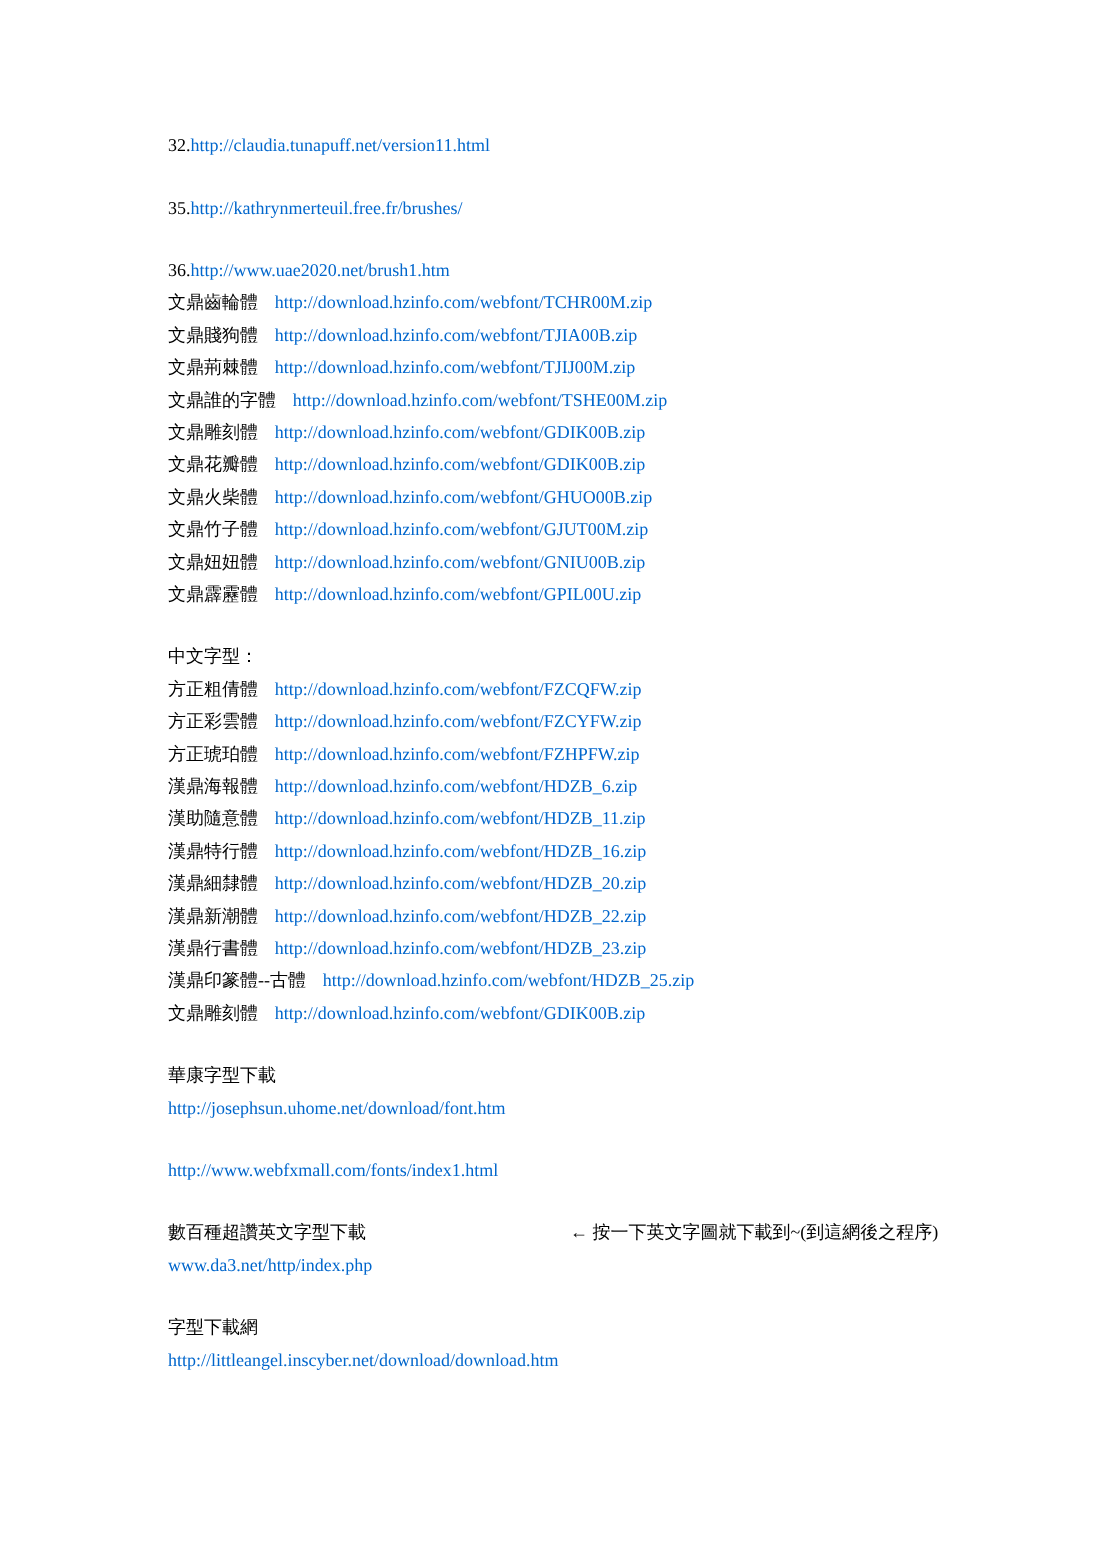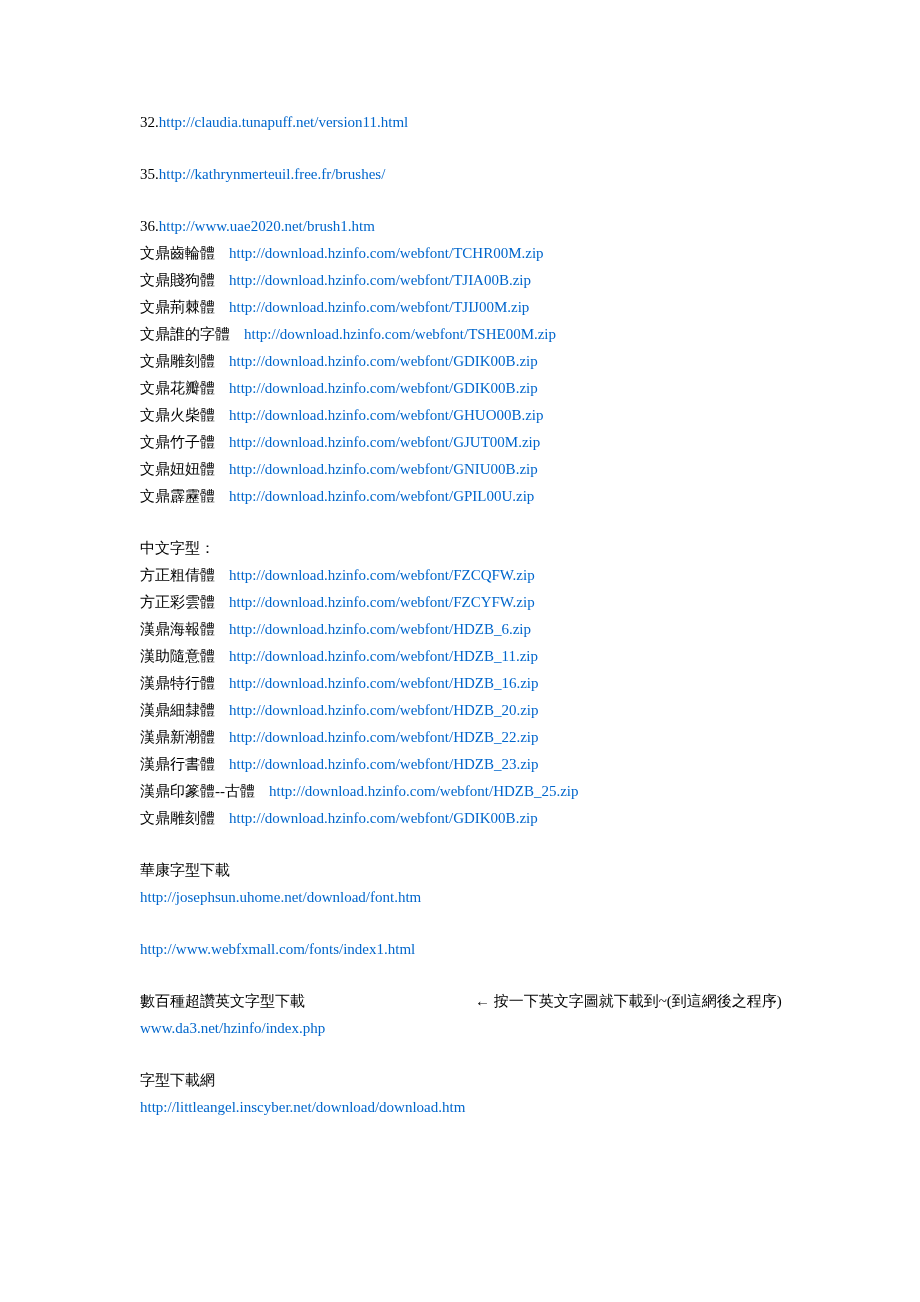--- a/index.html
+++ b/index.html
@@ -56,39 +56,40 @@
   <div class="ln"><span class="label">文鼎火柴體</span><span class="gap"></span><span class="link">http://download.hzinfo.com/webfont/GHUO00B.zip</span></div>
   <div class="ln"><span class="label">文鼎竹子體</span><span class="gap"></span><span class="link">http://download.hzinfo.com/webfont/GJUT00M.zip</span></div>
   <div class="ln"><span class="label">文鼎妞妞體</span><span class="gap"></span><span class="link">http://download.hzinfo.com/webfont/GNIU00B.zip</span></div>
   <div class="ln"><span class="label">文鼎霹靂體</span><span class="gap"></span><span class="link">http://download.hzinfo.com/webfont/GPIL00U.zip</span></div>
 
   <div class="spacer"></div>
   <div class="ln"><span class="label">中文字型：</span></div>
 
   <div class="ln"><span class="label">方正粗倩體</span><span class="gap"></span><span class="link">http://download.hzinfo.com/webfont/FZCQFW.zip</span></div>
   <div class="ln"><span class="label">方正彩雲體</span><span class="gap"></span><span class="link">http://download.hzinfo.com/webfont/FZCYFW.zip</span></div>
+  <div class="ln"><span class="label">方正琥珀體</span><span class="gap"></span><span class="link">http://download.hzinfo.com/webfont/FZHPFW.zip</span></div>
   <div class="ln"><span class="label">漢鼎海報體</span><span class="gap"></span><span class="link">http://download.hzinfo.com/webfont/HDZB_6.zip</span></div>
   <div class="ln"><span class="label">漢助隨意體</span><span class="gap"></span><span class="link">http://download.hzinfo.com/webfont/HDZB_11.zip</span></div>
   <div class="ln"><span class="label">漢鼎特行體</span><span class="gap"></span><span class="link">http://download.hzinfo.com/webfont/HDZB_16.zip</span></div>
   <div class="ln"><span class="label">漢鼎細隸體</span><span class="gap"></span><span class="link">http://download.hzinfo.com/webfont/HDZB_20.zip</span></div>
   <div class="ln"><span class="label">漢鼎新潮體</span><span class="gap"></span><span class="link">http://download.hzinfo.com/webfont/HDZB_22.zip</span></div>
   <div class="ln"><span class="label">漢鼎行書體</span><span class="gap"></span><span class="link">http://download.hzinfo.com/webfont/HDZB_23.zip</span></div>
   <div class="ln"><span class="label">漢鼎印篆體--古體</span><span class="gap"></span><span class="link">http://download.hzinfo.com/webfont/HDZB_25.zip</span></div>
   <div class="ln"><span class="label">文鼎雕刻體</span><span class="gap"></span><span class="link">http://download.hzinfo.com/webfont/GDIK00B.zip</span></div>
 
   <div class="spacer"></div>
   <div class="ln"><span class="label">華康字型下載</span></div>
   <div class="ln"><span class="link">http://josephsun.uhome.net/download/font.htm</span></div>
 
   <div class="spacer"></div>
   <div class="ln"><span class="link">http://www.webfxmall.com/fonts/index1.html</span></div>
 
   <div class="spacer"></div>
   <div class="ln">
     <span class="label">數百種超讚英文字型下載</span><span class="wide-gap"></span><span class="label">← 按一下英文字圖就下載到~(到這網後之程序)</span>
   </div>
-  <div class="ln"><span class="link">www.da3.net/hzinfo/index.php</span></div>
+  <div class="ln"><span class="link">www.da3.net/http/index.php</span></div>
 
   <div class="spacer"></div>
   <div class="ln"><span class="label">字型下載網</span></div>
   <div class="ln"><span class="link">http://littleangel.inscyber.net/download/download.htm</span></div>
 
 </div>
 
 </body></html>

